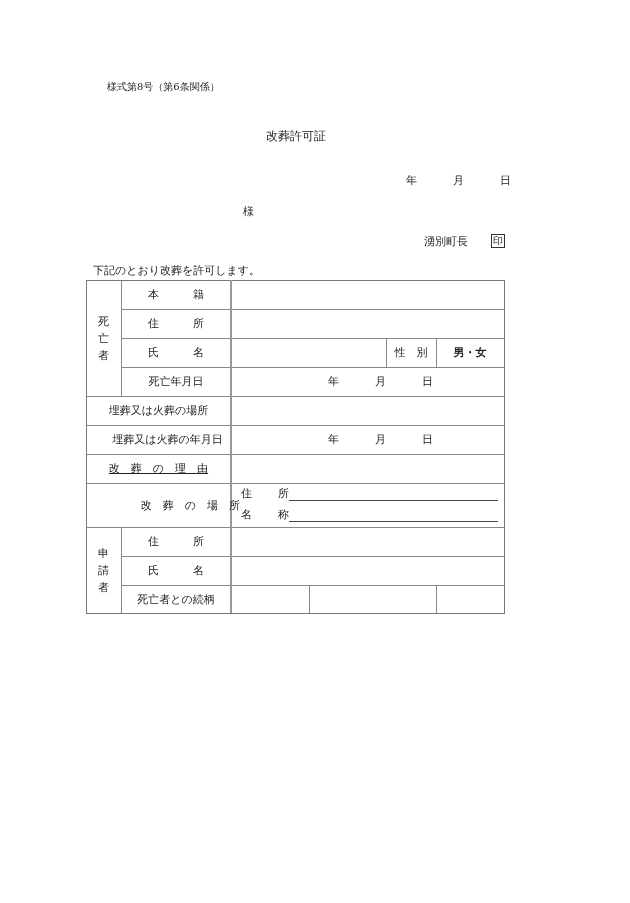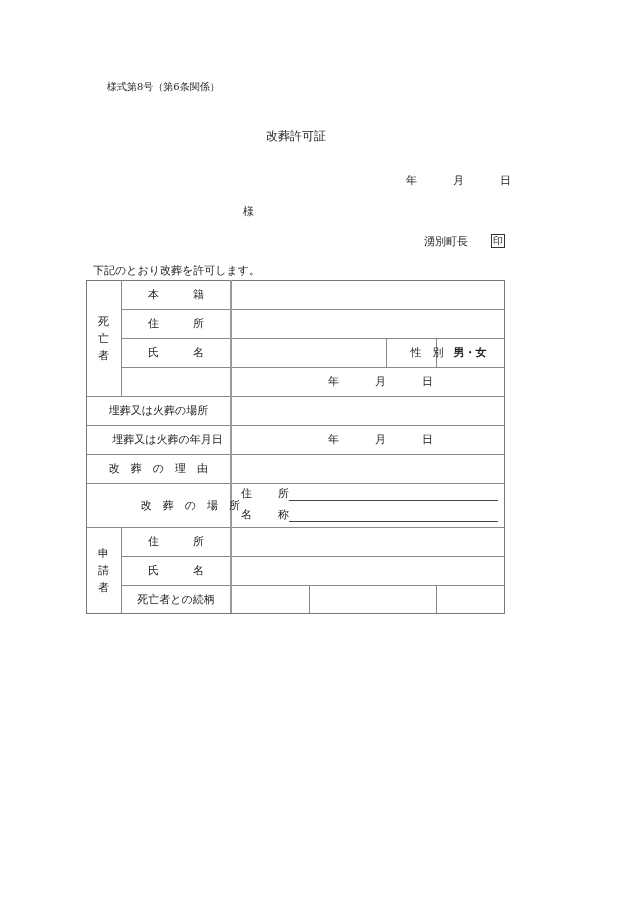--- a/index.html
+++ b/index.html
@@ -76,40 +76,41 @@
     <span>住</span>
     <span>所</span>
   </div>
   <div class="cell" style="left:145px;top:29px;width:273px;height:29px;"></div>
 
   <div class="cell" style="left:35px;top:58px;width:110px;height:29px;justify-content:space-between;padding:0 27px;box-sizing:border-box;">
     <span>氏</span>
     <span>名</span>
   </div>
   <div class="cell" style="left:145px;top:58px;width:155px;height:29px;"></div>
-  <div class="cell" style="left:300px;top:58px;width:50px;height:29px;margin-left:16px;">性　別</div>
+  <div class="cell" style="left:300px;top:58px;width:50px;height:29px;">性　別</div>
   <div class="cell" style="left:350px;top:58px;width:68px;height:29px;font-weight:bold;">男・女</div>
 
+  <div class="cell" style="left:35px;top:87px;width:110px;height:29px;">死亡年月日</div>
   <div class="cell" style="left:145px;top:87px;width:273px;height:29px;">
     <span style="position:absolute;left:97px;">年</span>
     <span style="position:absolute;left:144px;">月</span>
     <span style="position:absolute;left:191px;">日</span>
   </div>
 
   <div class="cell" style="left:0;top:116px;width:145px;height:29px;">埋葬又は火葬の場所</div>
   <div class="cell" style="left:145px;top:116px;width:273px;height:29px;"></div>
 
   <div class="cell" style="left:0;top:145px;width:163px;height:29px;">埋葬又は火葬の年月日</div>
   <div class="cell" style="left:145px;top:145px;width:273px;height:29px;">
     <span style="position:absolute;left:97px;">年</span>
     <span style="position:absolute;left:144px;">月</span>
     <span style="position:absolute;left:191px;">日</span>
   </div>
 
-  <div class="cell" style="left:0;top:174px;width:145px;height:29px;">改　葬　の　理　由</div>
+  <div class="cell" style="left:0;top:174px;width:145px;height:29px;text-decoration:underline;">改　葬　の　理　由</div>
   <div class="cell" style="left:145px;top:174px;width:273px;height:29px;"></div>
 
   <div class="cell" style="left:0;top:203px;width:145px;height:44px;margin-left:32px;">改　葬　の　場　所</div>
   <div class="abs" style="left:155px;top:208px;">住</div>
   <div class="abs" style="left:192px;top:208px;">所</div>
   <div class="uline" style="left:203px;top:220px;width:209px;"></div>
   <div class="abs" style="left:155px;top:229px;">名</div>
   <div class="abs" style="left:192px;top:229px;">称</div>
   <div class="uline" style="left:203px;top:241px;width:209px;"></div>
 

